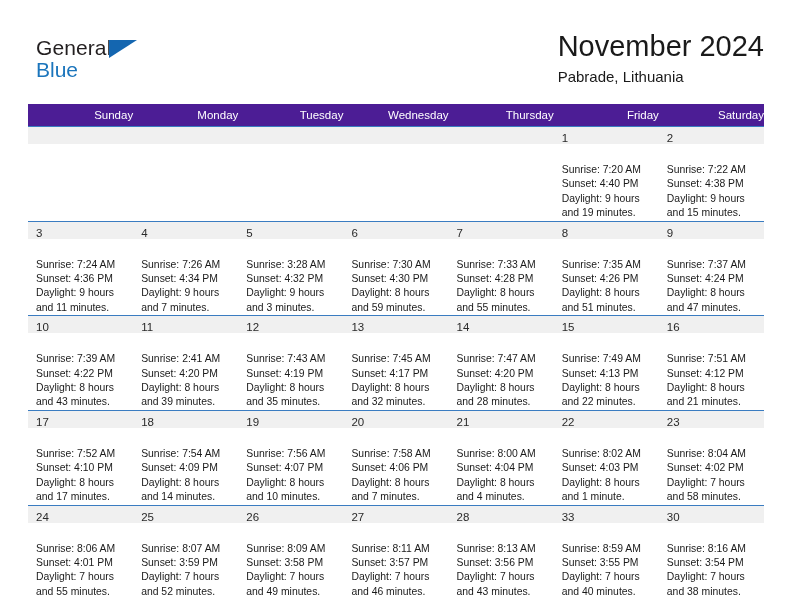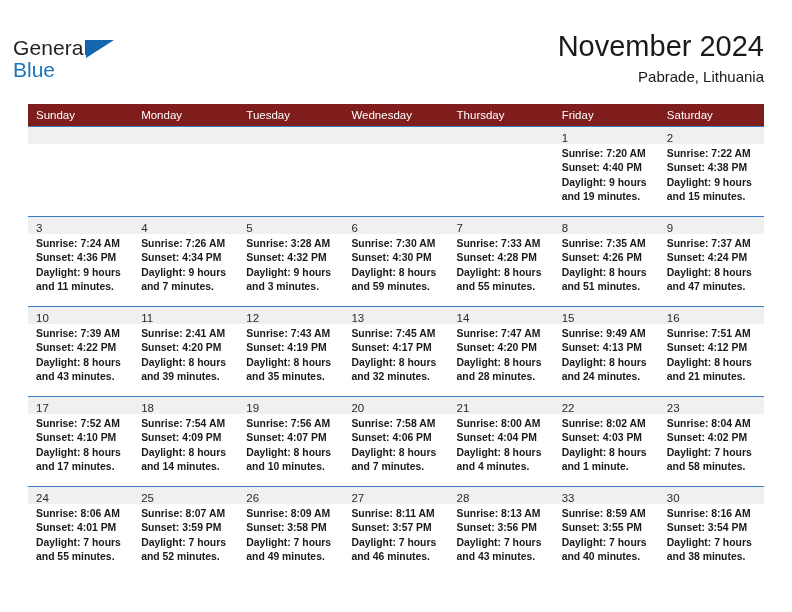--- a/index.html
+++ b/index.html
@@ -17,21 +17,21 @@
   .page {
     position: relative;
     width: 792px;
     height: 612px;
     box-sizing: border-box;
   }
 
   
   .header {
     position: absolute;
-    left: 13px;
+    left: 36px;
     right: 28px;
     top: 28px;
     height: 70px;
   }
   .brand {
     position: absolute;
     left: 0;
     top: 8px;
     width: 220px;
   }
@@ -59,21 +59,20 @@
     display: block;
     margin-top: -2px;
     font-size: 21px;
     color: #1b75bc;
     line-height: 24px;
   }
   .title-wrap {
     position: absolute;
     right: 0;
     top: 0;
-    text-align: right;
   }
   .cal-title {
     font-size: 29px;
     color: #1a1a1a;
     line-height: 36px;
     font-weight: normal;
     margin: 0;
     white-space: nowrap;
   }
   .cal-subtitle {
@@ -90,25 +89,25 @@
     position: absolute;
     left: 28px;
     top: 104px;
     width: 736px;
     border-collapse: collapse;
     table-layout: fixed;
   }
   .calendar col { width: 105.14px; }
 
   thead th {
-    background: #7f1d1d;
+    background: #4c1d95;
     color: #ffffff;
     font-size: 11.5px;
     font-weight: normal;
-    text-align: left;
+    text-align: right;
     padding: 5px 0 5px 8px;
     height: 12px;
     border: none;
   }
 
   tbody tr { height: 90px; }
 
   tbody td {
     vertical-align: top;
     padding: 0;
@@ -123,22 +122,21 @@
     height: 17px;
     padding: 1px 0 0 8px;
     box-sizing: border-box;
   }
   .daynum {
     font-size: 11.5px;
     color: #2a2a2a;
     line-height: 15px;
   }
   .cell-body {
-    padding: 3px 6px 0 8px;
-    font-weight: bold;
+    padding: 19px 6px 0 8px;
   }
   .cell-line {
     font-size: 10.4px;
     line-height: 14.4px;
     color: #1a1a1a;
     white-space: nowrap;
   }
 </style>
 </head>
 <body>
@@ -326,24 +324,24 @@
             <div class="cell-body">
               <div class="cell-line">Sunrise: 7:47 AM</div>
               <div class="cell-line">Sunset: 4:20 PM</div>
               <div class="cell-line">Daylight: 8 hours</div>
               <div class="cell-line">and 28 minutes.</div>
             </div>
           </td>
           <td>
             <div class="daynum-band"><span class="daynum">15</span></div>
             <div class="cell-body">
-              <div class="cell-line">Sunrise: 9:49 AM</div>
+              <div class="cell-line">Sunrise: 7:49 AM</div>
               <div class="cell-line">Sunset: 4:13 PM</div>
               <div class="cell-line">Daylight: 8 hours</div>
-              <div class="cell-line">and 24 minutes.</div>
+              <div class="cell-line">and 22 minutes.</div>
             </div>
           </td>
           <td>
             <div class="daynum-band"><span class="daynum">16</span></div>
             <div class="cell-body">
               <div class="cell-line">Sunrise: 7:51 AM</div>
               <div class="cell-line">Sunset: 4:12 PM</div>
               <div class="cell-line">Daylight: 8 hours</div>
               <div class="cell-line">and 21 minutes.</div>
             </div>

